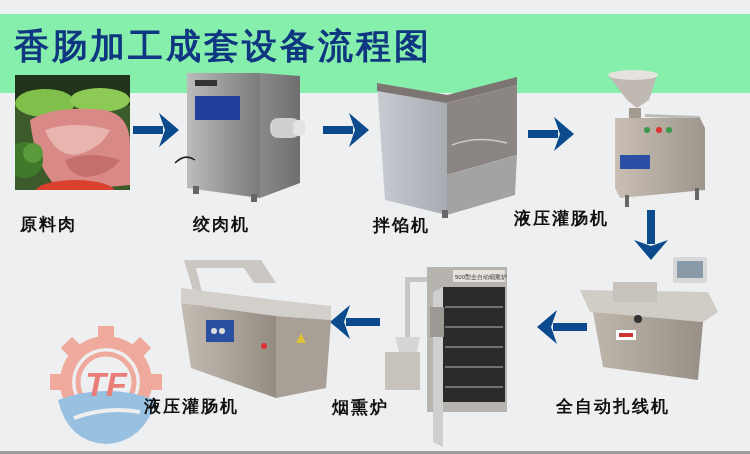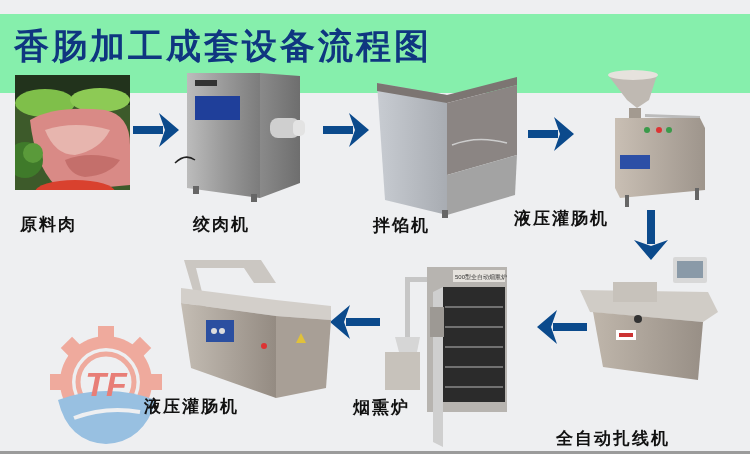--- a/index.html
+++ b/index.html
@@ -133,21 +133,21 @@
   <rect x="38" y="78" width="20" height="10" fill="#fff"></rect>
     <rect x="41" y="81" width="14" height="4" fill="#c33"></rect>
   <circle cx="60" cy="67" r="4" fill="#333"></circle>
 </svg>
 <div class="arrow" style="left:537px;top:310px;">
   <svg width="50" height="34" viewBox="0 0 50 34">
       <rect x="16" y="13" width="34" height="8" fill="#0b4a8c"></rect>
       <path d="M20 0 L0 17 L20 34 L14 17Z" fill="#0b4a8c"></path>
     </svg>
 </div>
-<div class="label" style="left:556px;top:395px;margin-top:32px;">全自动扎线机</div>
+<div class="label" style="left:556px;top:395px;">全自动扎线机</div>
 
 <svg class="machine" style="left:385px;top:262px;" width="130" height="190" viewBox="0 0 130 190">
   <path d="M20 15 L60 15 L60 20 L25 20 L25 80 L20 80Z" fill="#c6c6c6"></path>
   <rect x="42" y="5" width="80" height="145" fill="#b7b4b0"></rect>
   <rect x="68" y="8" width="52" height="12" fill="#e6e3de"></rect>
   <text x="70" y="17" font-size="6" fill="#333" font-family="Liberation Sans, sans-serif">500型全自动烟熏炉</text>
   <rect x="58" y="25" width="62" height="115" fill="#2b2b2b"></rect>
   <g stroke="#8a8a8a" stroke-width="1.5">
       <line x1="60" y1="45" x2="118" y2="45"></line>
       <line x1="60" y1="65" x2="118" y2="65"></line>
@@ -159,21 +159,21 @@
   <rect x="45" y="45" width="14" height="30" fill="#9d9994"></rect>
   <path d="M10 75 L35 75 L32 90 L14 90Z" fill="#d6d6d6"></path>
   <rect x="0" y="90" width="35" height="38" fill="#c7c2bb"></rect>
 </svg>
 <div class="arrow" style="left:330px;top:305px;">
   <svg width="50" height="34" viewBox="0 0 50 34">
       <rect x="16" y="13" width="34" height="8" fill="#0b4a8c"></rect>
       <path d="M20 0 L0 17 L20 34 L14 17Z" fill="#0b4a8c"></path>
     </svg>
 </div>
-<div class="label" style="left:353px;top:396px;">烟熏炉</div>
+<div class="label" style="left:332px;top:396px;">烟熏炉</div>
 
 <svg class="logo" viewBox="0 0 124 126">
   <g fill="#f0a394">
     <circle cx="62" cy="60" r="46"></circle>
     <rect x="54" y="4" width="16" height="14"></rect>
     <rect x="54" y="4" width="16" height="14" transform="rotate(45 62 60)"></rect>
     <rect x="54" y="4" width="16" height="14" transform="rotate(-45 62 60)"></rect>
     <rect x="54" y="4" width="16" height="14" transform="rotate(90 62 60)"></rect>
     <rect x="54" y="4" width="16" height="14" transform="rotate(-90 62 60)"></rect>
   </g>

